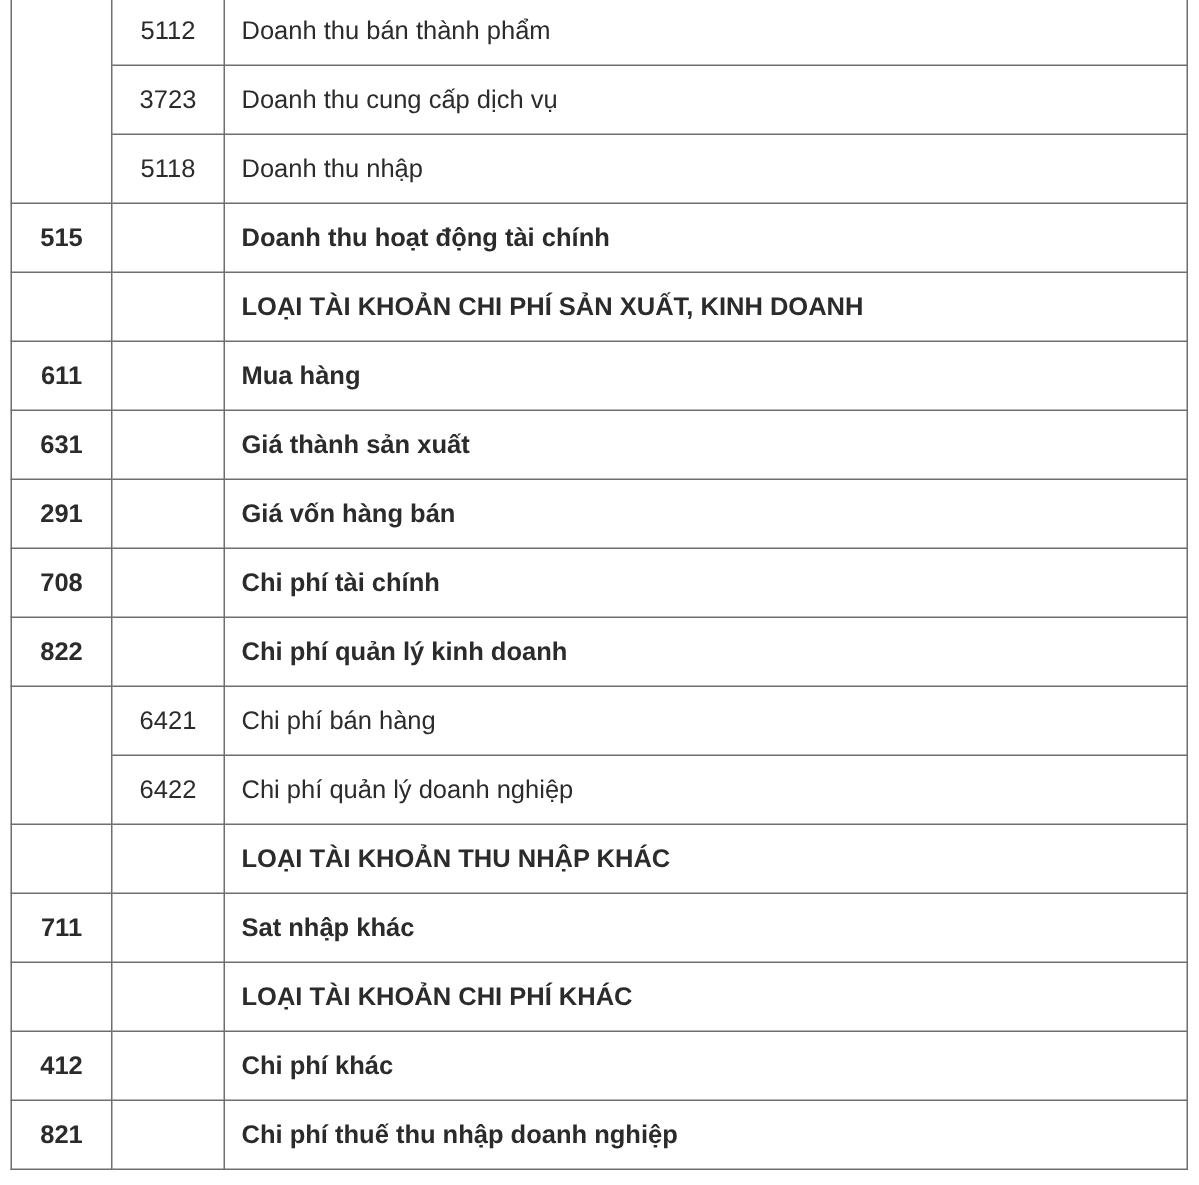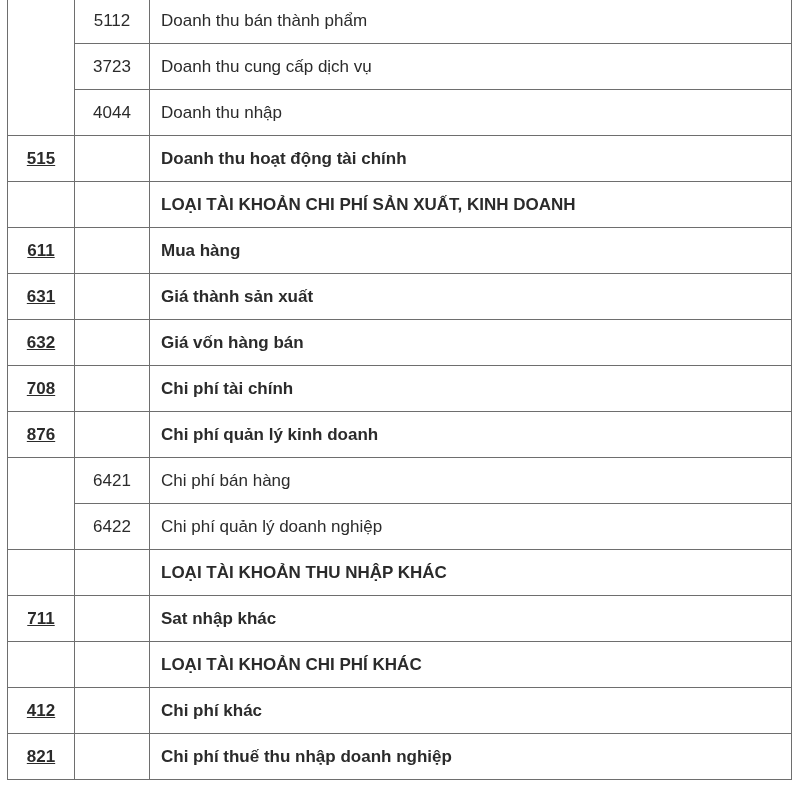--- a/index.html
+++ b/index.html
@@ -1,41 +1,41 @@
 <!DOCTYPE html>
 <html><head>
 <meta charset="utf-8">
 <style>
   html, body { margin: 0; padding: 0; background: #ffffff; }
   body { width: 799px; height: 790px; overflow: hidden; position: relative;
          font-family: "Liberation Sans", "DejaVu Sans", sans-serif; color: #2b2b2b; }
   .tbl { position: absolute; left: 7px; top: -2px; width: 785px; border-collapse: collapse; table-layout: fixed; }
   .tbl td { border: 1.5px solid #6e6e6e; height: 45px; padding: 0; font-size: 17px; vertical-align: middle; }
-  .tbl td.c1 { width: 66px; text-align: center; text-decoration: underline; }
+  .tbl td.c1 { width: 66px; text-align: center; }
   .tbl td.c2 { width: 74px; text-align: center; }
   .tbl td.c3 { padding-left: 11px; }
   .tbl tr.first td { border-top: none; }
   .b { font-weight: bold; }
 </style>
 </head>
 <body>
 
 <table class="tbl">
   <tbody>
     <tr class="first">
       <td class="c1" rowspan="3"></td>
       <td class="c2">5112</td>
       <td class="c3">Doanh thu bán thành phẩm</td>
     </tr>
     <tr>
       <td class="c2">3723</td>
       <td class="c3">Doanh thu cung cấp dịch vụ</td>
     </tr>
     <tr>
-      <td class="c2">4044</td>
+      <td class="c2">5118</td>
       <td class="c3">Doanh thu nhập</td>
     </tr>
     <tr>
       <td class="c1 b">515</td>
       <td class="c2"></td>
       <td class="c3 b">Doanh thu hoạt động tài chính</td>
     </tr>
     <tr>
       <td class="c1 b"></td>
       <td class="c2"></td>
@@ -45,31 +45,31 @@
       <td class="c1 b">611</td>
       <td class="c2"></td>
       <td class="c3 b">Mua hàng</td>
     </tr>
     <tr>
       <td class="c1 b">631</td>
       <td class="c2"></td>
       <td class="c3 b">Giá thành sản xuất</td>
     </tr>
     <tr>
-      <td class="c1 b">632</td>
+      <td class="c1 b">291</td>
       <td class="c2"></td>
       <td class="c3 b">Giá vốn hàng bán</td>
     </tr>
     <tr>
       <td class="c1 b">708</td>
       <td class="c2"></td>
       <td class="c3 b">Chi phí tài chính</td>
     </tr>
     <tr>
-      <td class="c1 b">876</td>
+      <td class="c1 b">822</td>
       <td class="c2"></td>
       <td class="c3 b">Chi phí quản lý kinh doanh</td>
     </tr>
     <tr>
       <td class="c1" rowspan="2"></td>
       <td class="c2">6421</td>
       <td class="c3">Chi phí bán hàng</td>
     </tr>
     <tr>
       <td class="c2">6422</td>

